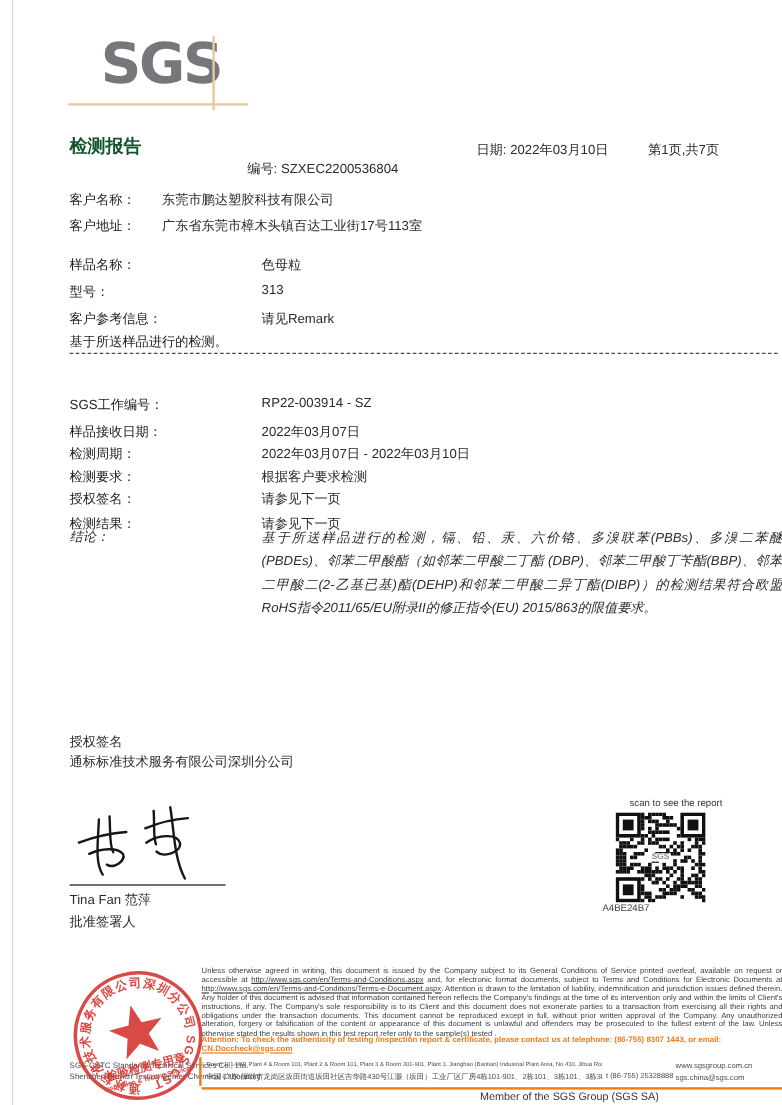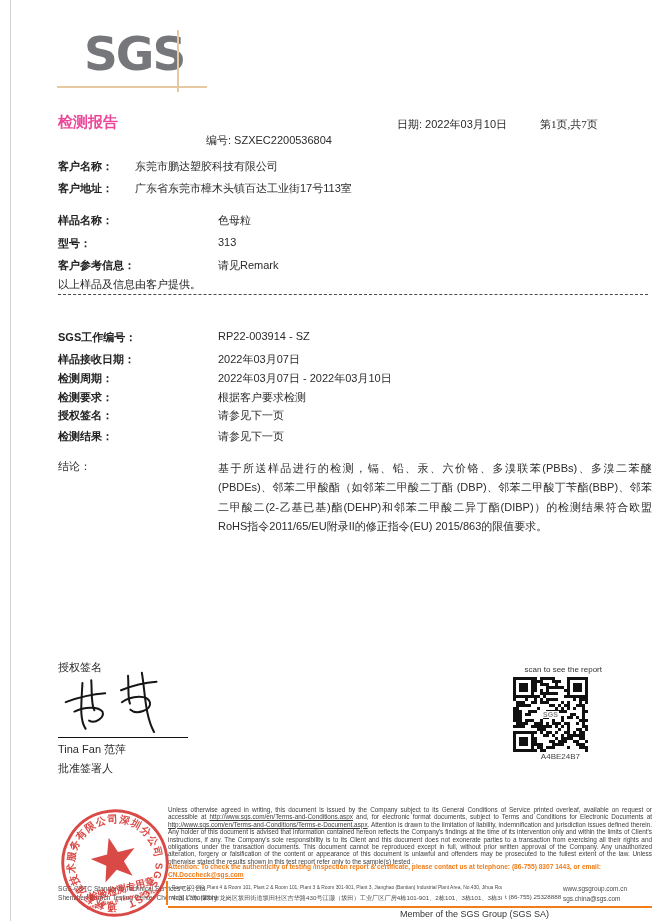--- a/index.html
+++ b/index.html
@@ -11,54 +11,54 @@
 
   
   .logo-text{
     position:absolute;left:84px;top:26px;font-size:47px;font-weight:bold;
     color:#76777a;letter-spacing:-2px;font-family:"DejaVu Sans",sans-serif;
   }
   .logo-hline{position:absolute;left:57px;top:86px;width:150px;height:2px;background:#e6c9a2;}
   .logo-vline{position:absolute;left:177px;top:30px;width:2px;height:62px;background:#e6c9a2;}
 
   .title-row{position:absolute;left:0;top:116px;width:652px;height:20px;font-size:11px;}
-  .doc-title{position:absolute;left:58px;top:-3px;font-size:15px;font-weight:bold;color:#ec4899;}
+  .doc-title{position:absolute;left:58px;top:-3px;font-size:15px;font-weight:bold;color:#14532d;}
   .t-no{position:absolute;left:206px;top:17px;}
   .t-date{position:absolute;left:397px;top:1px;}
-  .t-page{position:absolute;left:540px;top:1px;font-family:Liberation Serif, serif;}
+  .t-page{position:absolute;left:540px;top:1px;}
 
   
   .row{position:absolute;left:58px;font-size:11px;white-space:nowrap;}
-  .row .lbl{display:inline-block;color:#222;font-weight:bold;}
+  .row .lbl{display:inline-block;color:#222;}
   .val-narrow{position:absolute;left:77px;top:0;}
   .val-wide{position:absolute;left:160px;top:0;}
   .note{position:absolute;left:58px;font-size:11px;color:#222;}
 
   .dashes{position:absolute;left:58px;top:294px;width:590px;border-top:1px dashed #4a4a4a;}
 
-  .concl-row{position:absolute;left:58px;top:459px;font-size:11px;}
+  .concl-row{position:absolute;left:58px;top:440px;font-size:11px;font-style:italic;}
   .concl-val{position:absolute;left:160px;top:0;width:434px;white-space:normal;
     line-height:19.4px;text-align:justify;}
 
   
   .sig-company{position:absolute;left:58px;top:627px;font-size:11px;}
-  .sig-auth{position:absolute;left:58px;top:660px;font-size:11px;text-align:right;}
+  .sig-auth{position:absolute;left:58px;top:611px;font-size:11px;text-align:right;}
   .sig-svg{position:absolute;left:60px;top:668px;}
   .sig-line{position:absolute;left:58px;top:737px;width:130px;height:1px;background:#111;}
   .sig-name{position:absolute;left:58px;top:742px;font-size:11px;}
   .sig-title{position:absolute;left:58px;top:761px;font-size:11px;}
 
   
   .qr-caption{position:absolute;left:498px;top:665px;width:104px;text-align:right;
     font-size:8px;color:#333;}
   .qr-box{position:absolute;left:513px;top:677px;width:75px;height:75px;}
   .qr-center{position:absolute;left:0;top:0;width:75px;height:75px;display:flex;
     align-items:center;justify-content:center;pointer-events:none;}
   .qr-center span{background:#fff;padding:0 1px;font-size:7px;font-weight:bold;color:#8a8a8a;}
-  .qr-code-text{position:absolute;left:476px;top:752px;width:104px;text-align:right;
+  .qr-code-text{position:absolute;left:502px;top:752px;width:104px;text-align:left;
     font-size:8px;color:#444;}
 
   
   .disclaimer{position:absolute;left:168px;top:806px;width:484px;font-size:6.4px;
     line-height:7.4px;color:#3d3d3d;text-align:justify;}
   .disclaimer .lnk{text-decoration:underline;color:#3d3d3d;}
   .attention{position:absolute;left:168px;top:863px;width:484px;font-size:6.6px;
     line-height:7.6px;color:#f07d1a;font-weight:bold;}
   .attention .lnk{text-decoration:underline;color:#f07d1a;}
 
@@ -106,21 +106,21 @@
     <span class="val-wide">色母粒</span>
   </div>
   <div class="row" style="top:236px">
     <span class="lbl">型号：</span>
     <span class="val-wide">313</span>
   </div>
   <div class="row" style="top:258px">
     <span class="lbl">客户参考信息：</span>
     <span class="val-wide">请见Remark</span>
   </div>
-  <div class="note" style="top:277px">以上样品及信息由客户提供。</div>
+  <div class="note" style="top:277px">基于所送样品进行的检测。</div>
 
   <div class="dashes"></div>
 
   <div class="row" style="top:330px">
     <span class="lbl">SGS工作编号：</span>
     <span class="val-wide">RP22-003914 - SZ</span>
   </div>
   <div class="row" style="top:352px">
     <span class="lbl">样品接收日期：</span>
     <span class="val-wide">2022年03月07日</span>
@@ -140,20 +140,21 @@
   <div class="row" style="top:429px">
     <span class="lbl">检测结果：</span>
     <span class="val-wide">请参见下一页</span>
   </div>
 
   <div class="concl-row">
     <span class="lbl">结论：</span>
     <span class="concl-val">基于所送样品进行的检测，镉、铅、汞、六价铬、多溴联苯(PBBs)、多溴二苯醚(PBDEs)、邻苯二甲酸酯（如邻苯二甲酸二丁酯 (DBP)、邻苯二甲酸丁苄酯(BBP)、邻苯二甲酸二(2-乙基已基)酯(DEHP)和邻苯二甲酸二异丁酯(DIBP)）的检测结果符合欧盟RoHS指令2011/65/EU附录II的修正指令(EU) 2015/863的限值要求。</span>
   </div>
 
+  <div class="sig-company">通标标准技术服务有限公司深圳分公司</div>
   <div class="sig-auth">授权签名</div>
   <svg class="sig-svg" width="130" height="72" viewBox="0 0 130 72">
     <g fill="none" stroke="#161616" stroke-width="2" stroke-linecap="round" transform="rotate(-4 65 36)">
       <path d="M6 30 C 20 26, 36 24, 46 24"></path>
       <path d="M24 12 C 22 30, 18 48, 24 58"></path>
       <path d="M33 10 C 33 22, 31 34, 34 40"></path>
       <path d="M14 40 C 24 36, 38 36, 42 42 C 44 48, 34 54, 28 50"></path>
       <path d="M62 22 C 74 18, 88 16, 98 16"></path>
       <path d="M70 8 C 70 20, 68 30, 70 36"></path>
       <path d="M84 6 C 86 26, 84 48, 92 66"></path>

